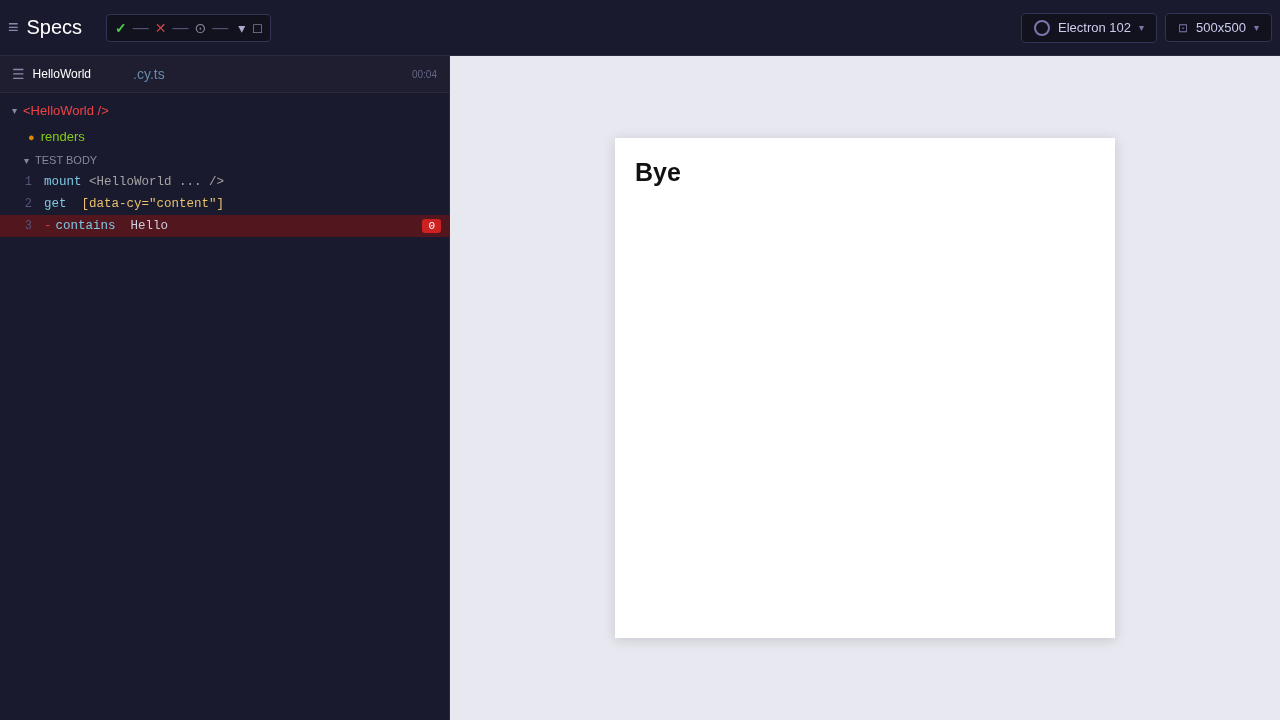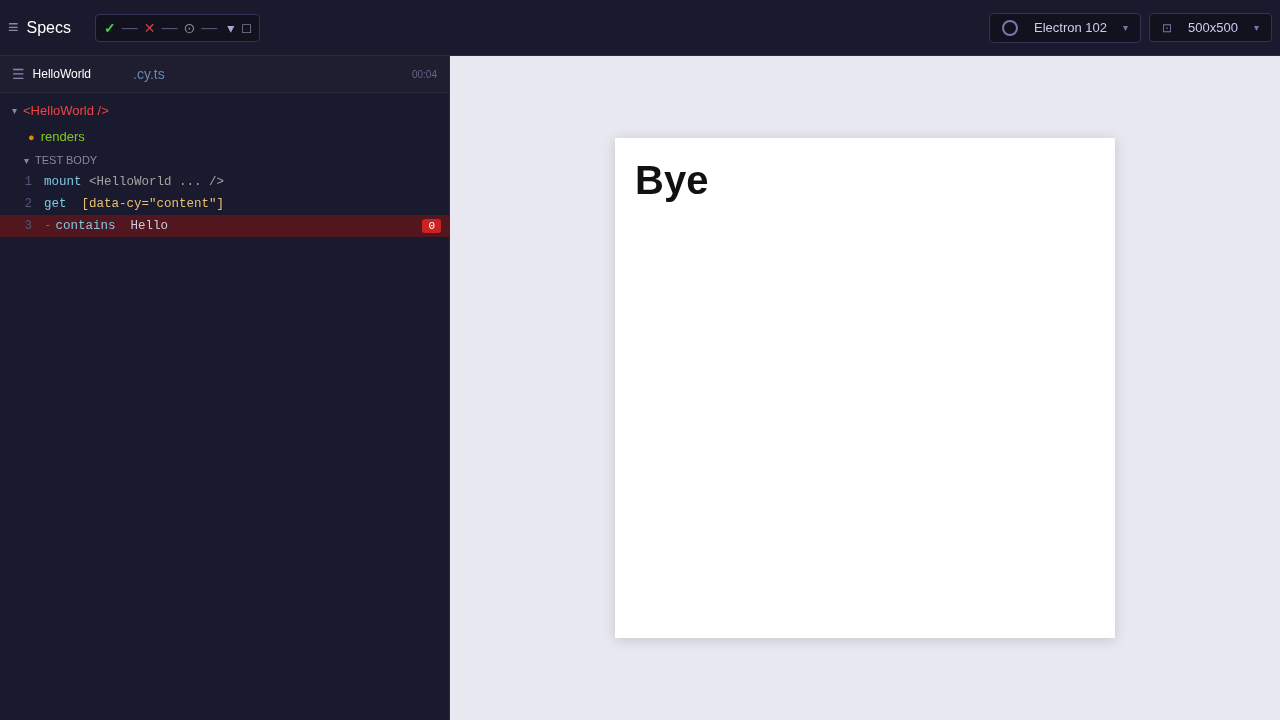--- a/index.html
+++ b/index.html
@@ -27,21 +27,21 @@
       display: flex;
       align-items: center;
       gap: 8px;
     }
     .specs-icon {
       color: #8888aa;
       font-size: 18px;
     }
     .specs-title {
       color: #ffffff;
-      font-size: 16px;
+      font-size: 20px;
       font-weight: 500;
     }
     .toolbar-buttons {
       display: flex;
       align-items: center;
       gap: 4px;
       margin-left: 16px;
       background: #12121f;
       border: 1px solid #333355;
       border-radius: 4px;
@@ -80,21 +80,21 @@
       cursor: pointer;
     }
     .top-bar-right {
       display: flex;
       align-items: center;
       gap: 8px;
     }
     .electron-btn, .viewport-btn {
       display: flex;
       align-items: center;
-      gap: 16px;
+      gap: 8px;
       background: #12121f;
       border: 1px solid #333355;
       border-radius: 4px;
       color: #ccccee;
       padding: 6px 12px;
       font-size: 13px;
       cursor: pointer;
     }
     .electron-btn .icon-electron {
       width: 16px;
@@ -278,21 +278,21 @@
     .preview-frame {
       background: #ffffff;
       width: 500px;
       height: 500px;
       box-shadow: 0 2px 12px rgba(0,0,0,0.15);
       display: flex;
       flex-direction: column;
       padding: 20px;
     }
     .preview-text {
-      font-size: 40px;
+      font-size: 25px;
       font-weight: bold;
       color: #111;
     }
   </style>
 </head>
 <body>
 
 <div class="top-bar">
   <div class="top-bar-left">
     <span class="specs-icon">≡</span>

